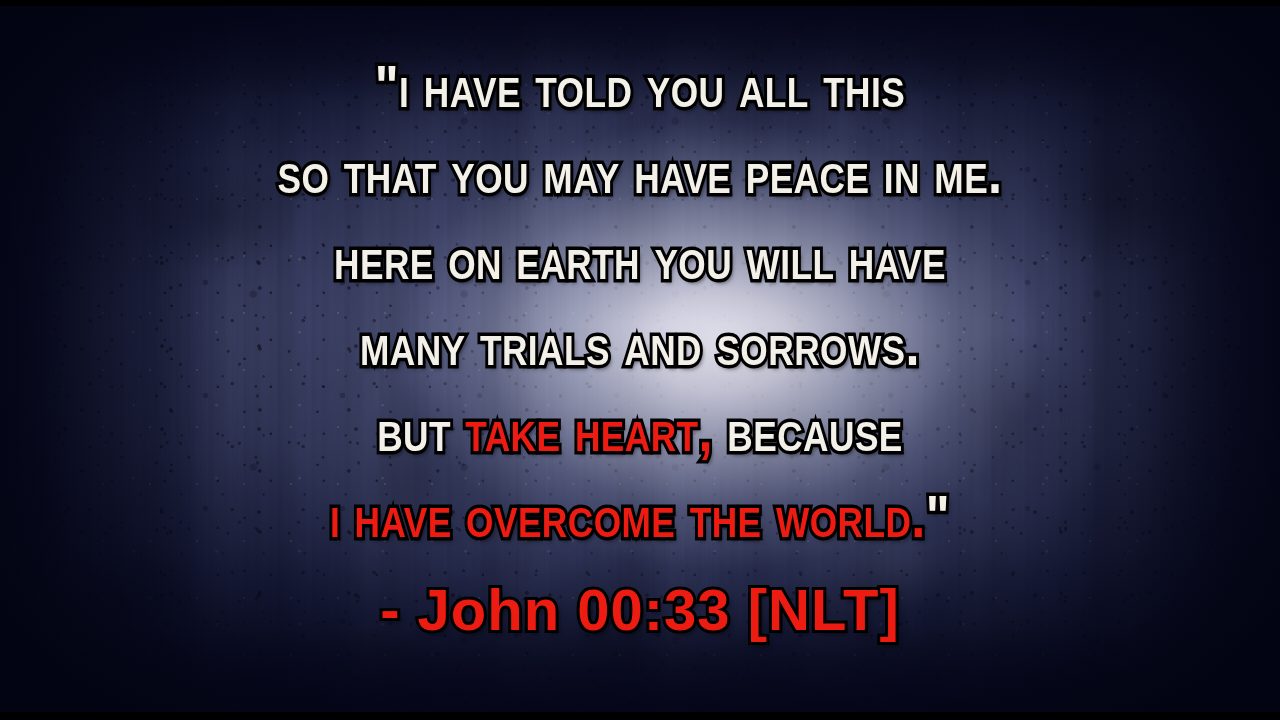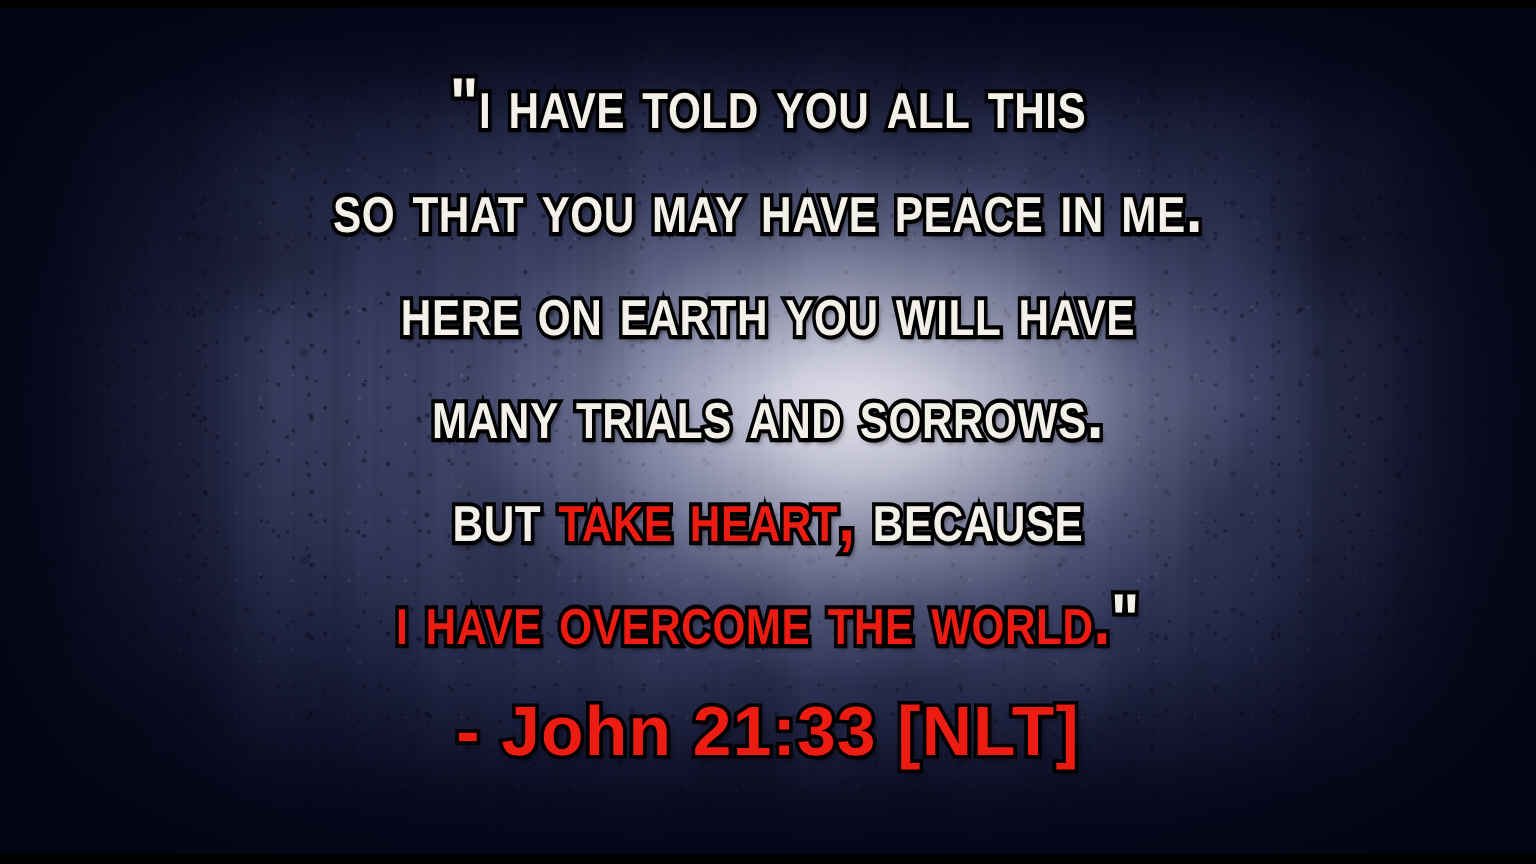--- a/index.html
+++ b/index.html
@@ -259,20 +259,20 @@
     </div>
 
     <div class="verse-line">
       <span class="w">But </span><span class="r">take heart,</span><span class="w"> because</span>
     </div>
 
     <div class="verse-line">
       <span class="r">I have overcome the world.</span><span class="w">"</span>
     </div>
 
-    <div class="verse-attrib">- John 21:33 [NLT]</div>
+    <div class="verse-attrib">- John 00:33 [NLT]</div>
 
   </div>
 
   <div class="bar bar-top"></div>
   <div class="bar bar-bottom"></div>
 
 </div>
 
 </body></html>

